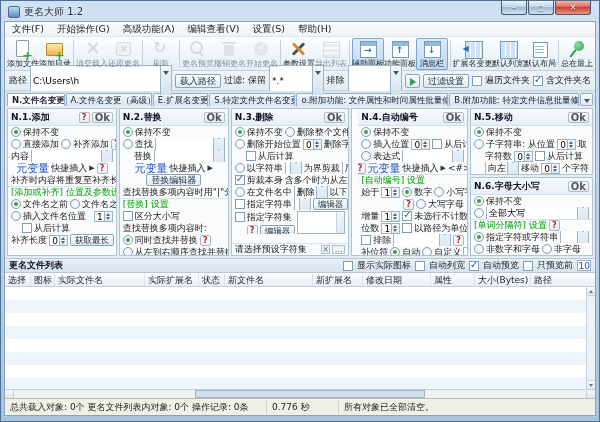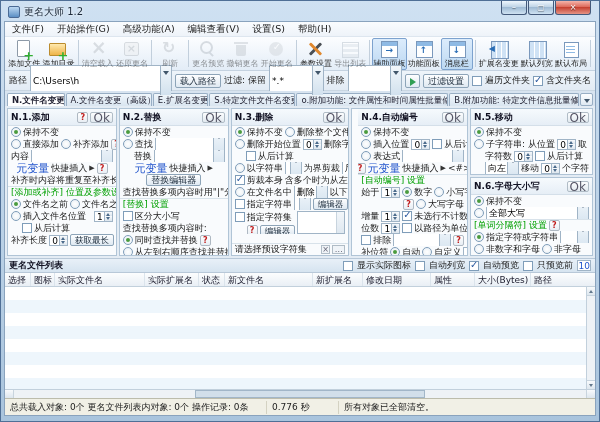--- a/index.html
+++ b/index.html
@@ -78,21 +78,21 @@
   .pbox { background:#f9fbfd; border:1px solid #b0c4d6; display:flex; flex-direction:column; overflow:hidden; }
   .phead { display:flex; align-items:center; gap:2px; height:17px; padding:0 3px; font-size:9px; font-weight:bold; color:#112; background:linear-gradient(#f6fafd,#e6eef6); border-bottom:1px solid #d4dfe9; flex:none; }
   .phead .sp { flex:1; }
   .row { display:flex; align-items:center; gap:2px; padding:0 3px; height:12px; flex:none; white-space:nowrap; overflow:hidden; }
   .row.c { justify-content:center; }
   .lab { font-size:9px; color:#222; white-space:nowrap; }
   .grn { font-size:9px; color:#00a000; white-space:nowrap; }
   .lnkb { font-size:11px; color:#2255cc; white-space:nowrap; }
   .arrw { font-size:7px; color:#333; }
   .help { width:11px; height:11px; flex:none; border:1px solid #aeb8c2; border-radius:2px; background:linear-gradient(#fff,#e8eef4); color:#c02020; font-size:8px; font-weight:bold; text-align:center; line-height:10px; }
-  .okb { flex:none; border:1px solid #b0bcc6; border-radius:2px; background:linear-gradient(#fcfdfe,#e2eaf0); color:#556; padding:0 2px; height:11px; line-height:10px; font-size:12px; font-weight:normal;text-align:center; }
+  .okb { flex:none; border:1px solid #b0bcc6; border-radius:2px; background:linear-gradient(#fcfdfe,#e2eaf0); color:#556; padding:0 2px; height:11px; line-height:10px; font-size:10px; font-weight:bold;text-align:center; }
   .spin { display:inline-flex; align-items:stretch; border:1px solid #a0b4c6; background:#fff; height:11px; flex:none; }
   .spin .v { min-width:9px; padding:0 1px; font-size:9px; text-align:right; }
   .spin .ud { display:flex; flex-direction:column; width:8px; border-left:1px solid #a0b4c6; }
   .spin .u,.spin .d { flex:1; background:linear-gradient(#f8fafc,#dde6ee); position:relative; }
   .spin .u::after { content:""; position:absolute; left:1px; top:1px; border-left:2px solid transparent; border-right:2px solid transparent; border-bottom:3px solid #4a6a8a; }
   .spin .d::after { content:""; position:absolute; left:1px; top:1px; border-left:2px solid transparent; border-right:2px solid transparent; border-top:3px solid #4a6a8a; }
   .numbox { border:1px solid #a0b4c6; background:#fff; height:11px; min-width:14px; font-size:9px; padding:0 2px; text-align:right; flex:none; }
   .ta { flex:1; align-self:stretch; border:1px solid #a0b4c6; background:#fff; position:relative; }
   .ta::after { content:""; position:absolute; right:0; top:0; bottom:0; width:7px; border-left:1px solid #c8d4de; background:linear-gradient(#f2f6fa,#dfe8f0); }
   .mini { margin-top:auto; height:8px; border-top:1px solid #c2d0dc; background:#eef2f6; display:flex; align-items:stretch; flex:none; }
@@ -216,20 +216,24 @@
         </div>
       <div class="tbtn">
           <span class="tico ic-cols"></span>
           <span class="tlbl">默认列宽</span>
         </div>
       <div class="tbtn">
           <span class="tico ic-layout"></span>
           <span class="tlbl">默认布局</span>
         </div>
       <div class="tsep"></div>
+      <div class="tbtn">
+          <span class="tico ic-pin"></span>
+          <span class="tlbl">总在最上</span>
+        </div>
     </div>
 
     <div class="pathbar">
       <span class="plab">路径</span>
       <div class="combo" style="width:146px;">
           <span class="cv">C:\Users\h</span>
           <span class="ca"></span>
         </div>
       <div class="sbtn">载入路径</div>
       <span class="plab">过滤:</span>

